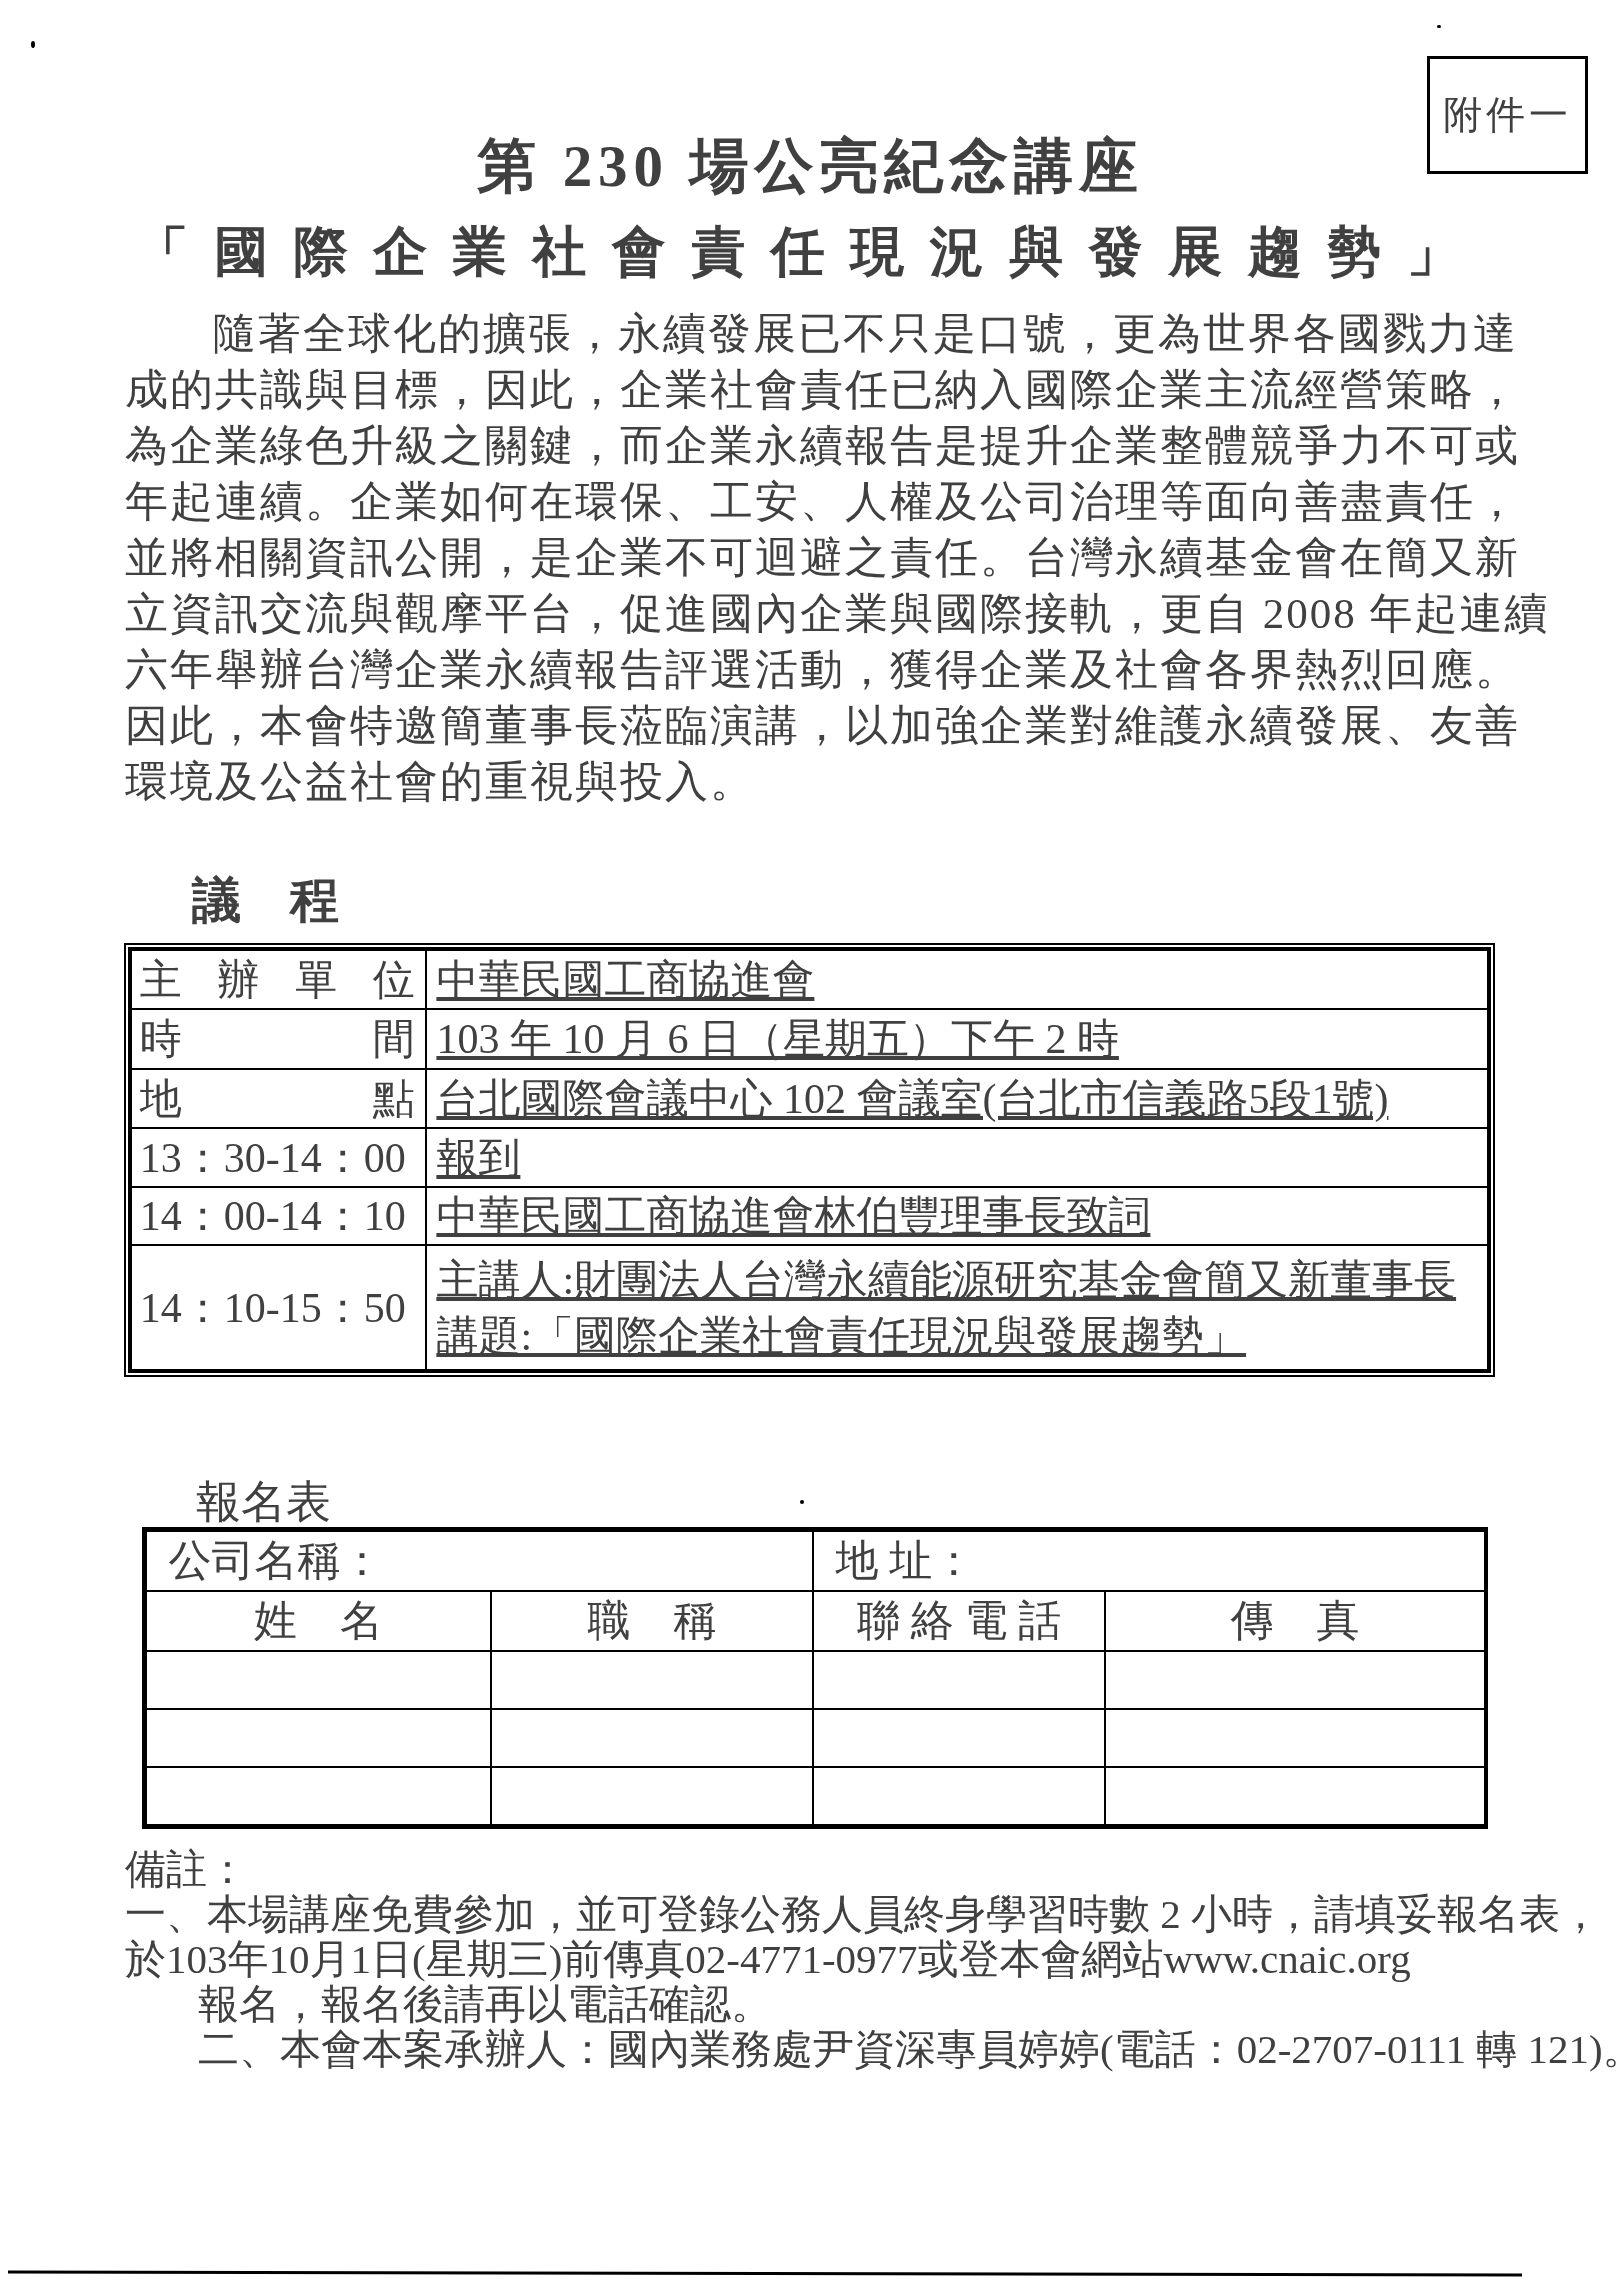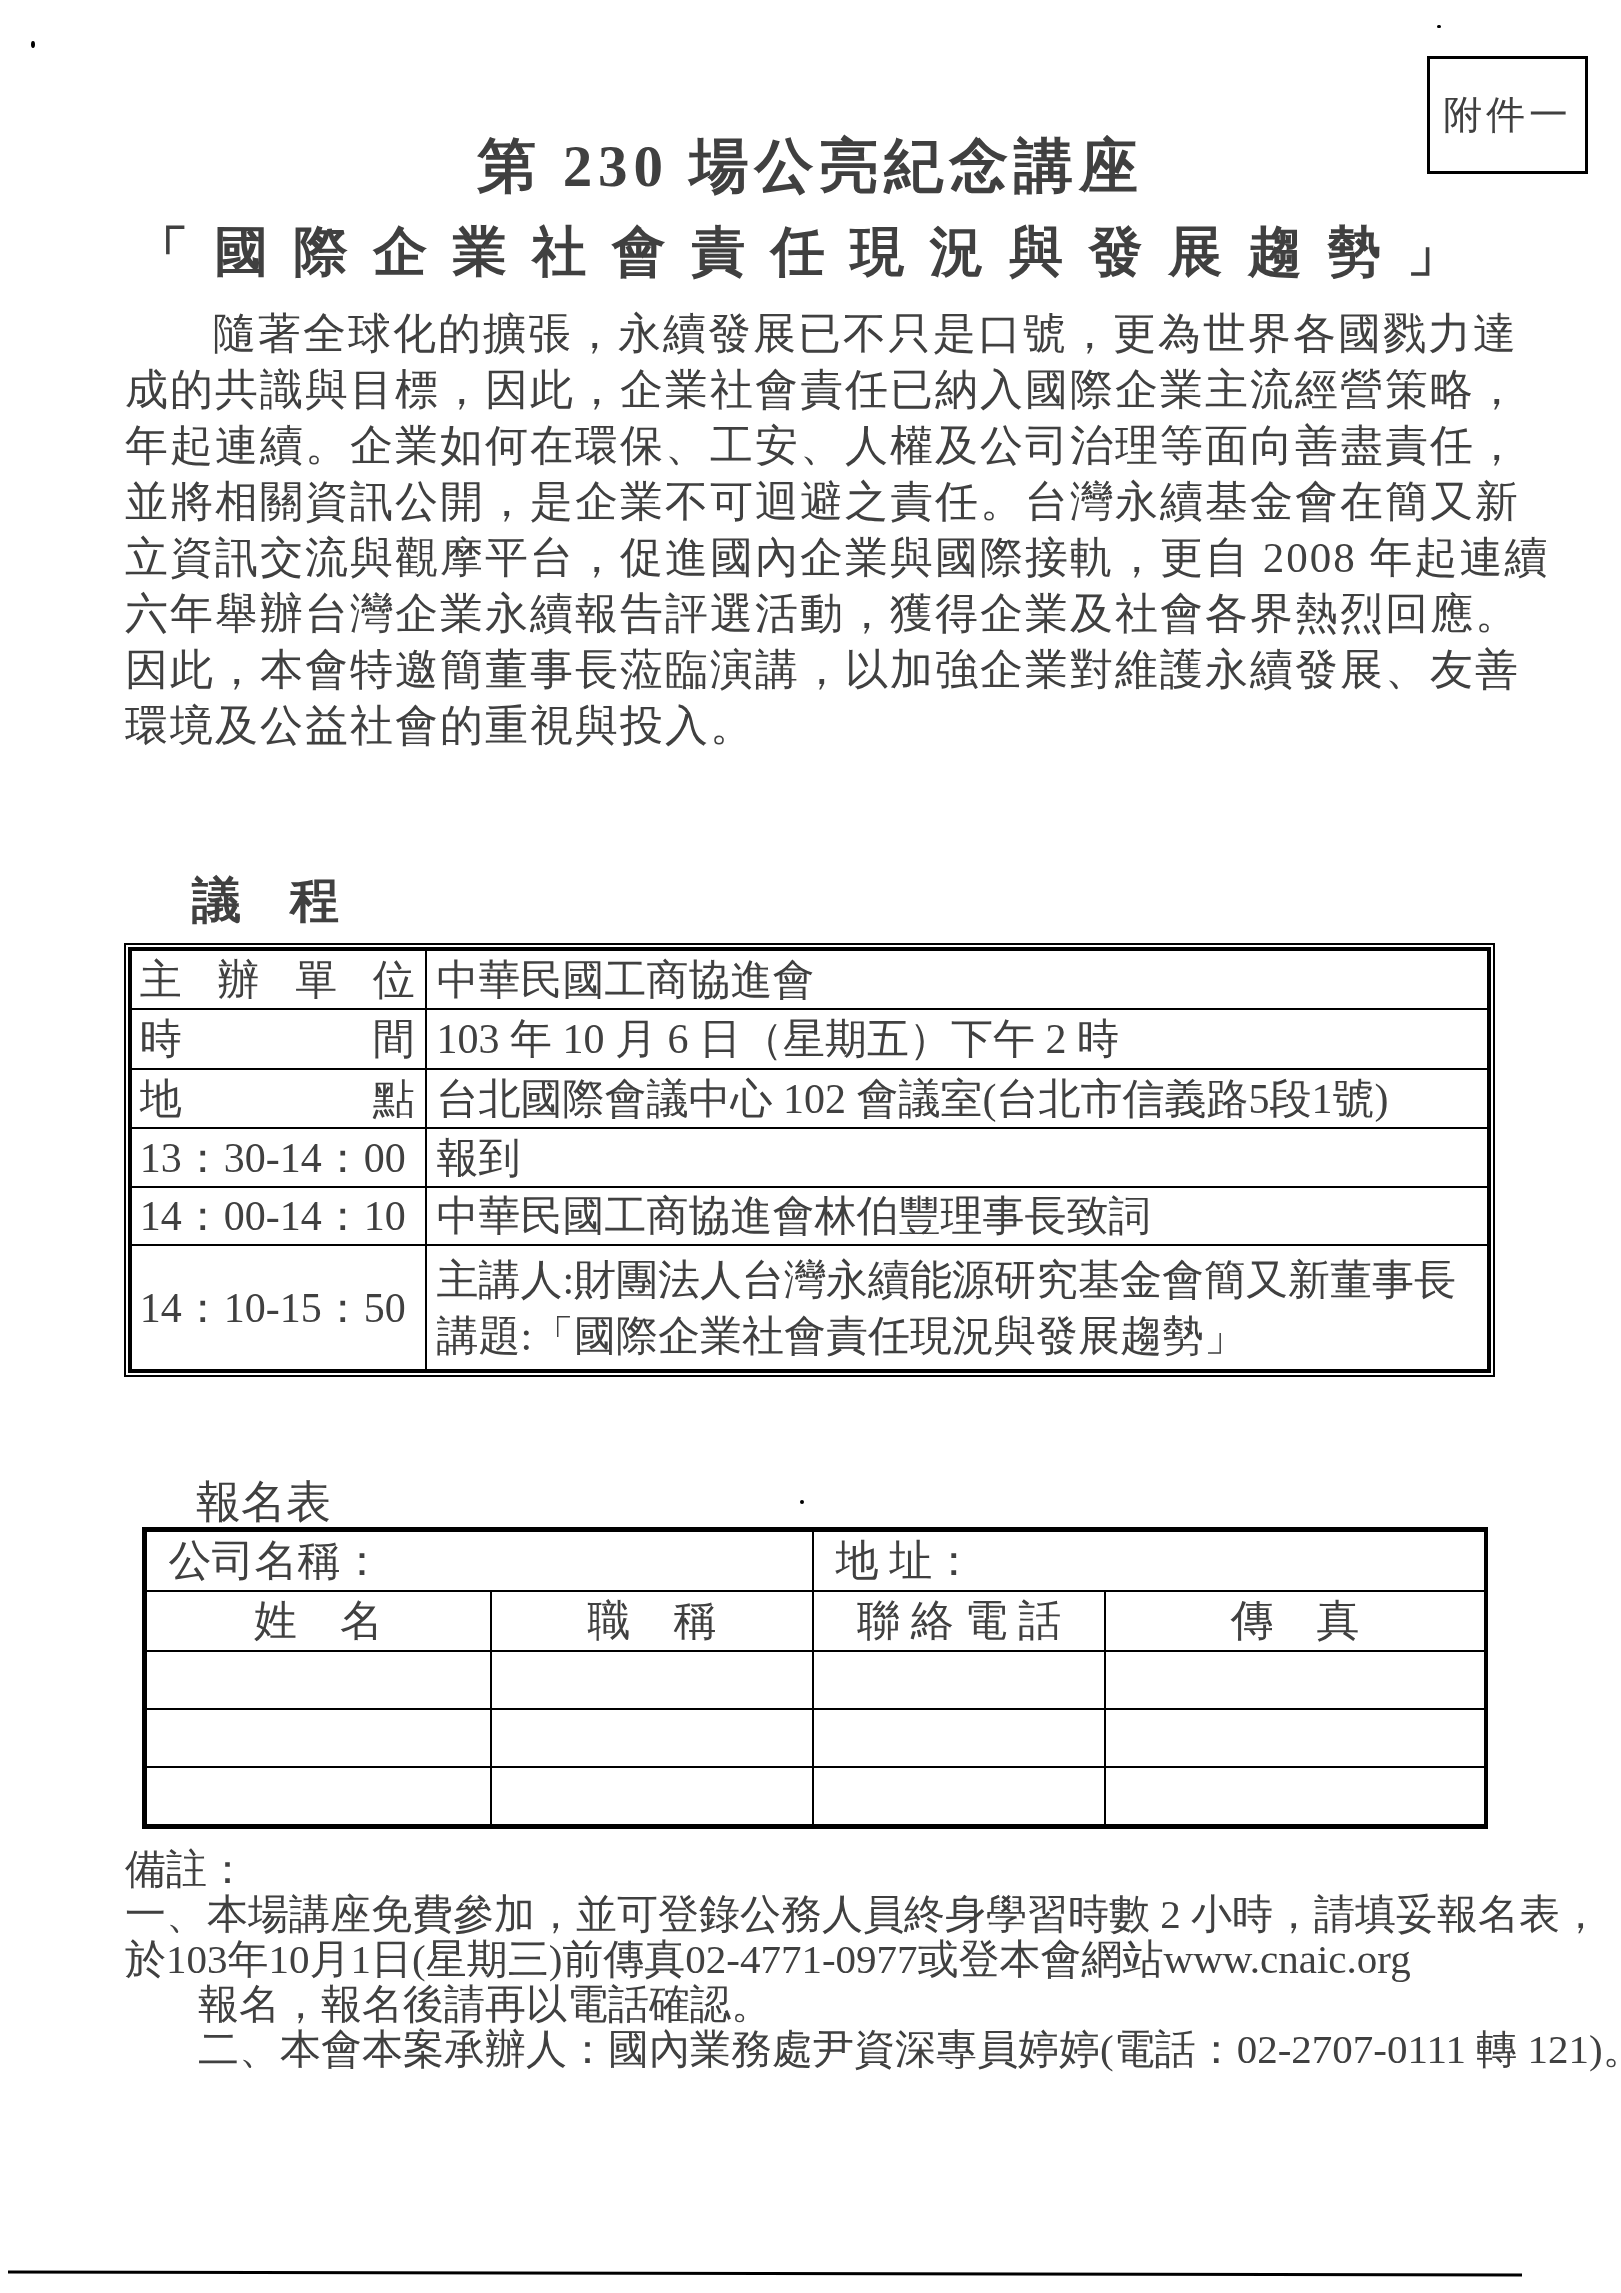--- a/index.html
+++ b/index.html
@@ -86,21 +86,21 @@
     text-align: justify;
     text-align-last: justify;
   }
   .agenda-table tr:nth-child(1) td { height: 57px; }
   .agenda-table tr:nth-child(2) td { height: 58px; }
   .agenda-table tr:nth-child(3) td { height: 57px; }
   .agenda-table tr:nth-child(4) td { height: 57px; }
   .agenda-table tr:nth-child(5) td { height: 50px; }
   .agenda-table tr:nth-child(6) td { height: 123px; }
   .agenda-table tr:nth-child(7) td { height: 54px; }
-  .agenda-table .content-cell div { line-height: 56px; }
+  .agenda-table .content-cell div { line-height: 56px; text-decoration: underline; }
 
   
   .reg-heading {
     position: absolute;
     left: 196px; top: 1472px;
     margin: 0;
     font-size: 45px; font-weight: 500;
     white-space: nowrap;
   }
   .reg-frame {
@@ -149,20 +149,21 @@
   </div>
 
   <h1 class="title">第 230 場公亮紀念講座</h1>
 
   <div class="subtitle">「國際企業社會責任現況與發展趨勢」</div>
 
   <div class="intro">
 
   <div class="intro-line">隨著全球化的擴張，永續發展已不只是口號，更為世界各國戮力達</div>
       <div class="intro-line">成的共識與目標，因此，企業社會責任已納入國際企業主流經營策略，</div>
+      <div class="intro-line">為企業綠色升級之關鍵，而企業永續報告是提升企業整體競爭力不可或</div>
       <div class="intro-line">年起連續。企業如何在環保、工安、人權及公司治理等面向善盡責任，</div>
       <div class="intro-line">並將相關資訊公開，是企業不可迴避之責任。台灣永續基金會在簡又新</div>
       <div class="intro-line">立資訊交流與觀摩平台，促進國內企業與國際接軌，更自 2008 年起連續</div>
       <div class="intro-line">六年舉辦台灣企業永續報告評選活動，獲得企業及社會各界熱烈回應。</div>
       <div class="intro-line">因此，本會特邀簡董事長蒞臨演講，以加強企業對維護永續發展、友善</div>
       <div class="intro-line">環境及公益社會的重視與投入。</div>
     </div>
 
   <h2 class="agenda-heading">議　程</h2>
 

